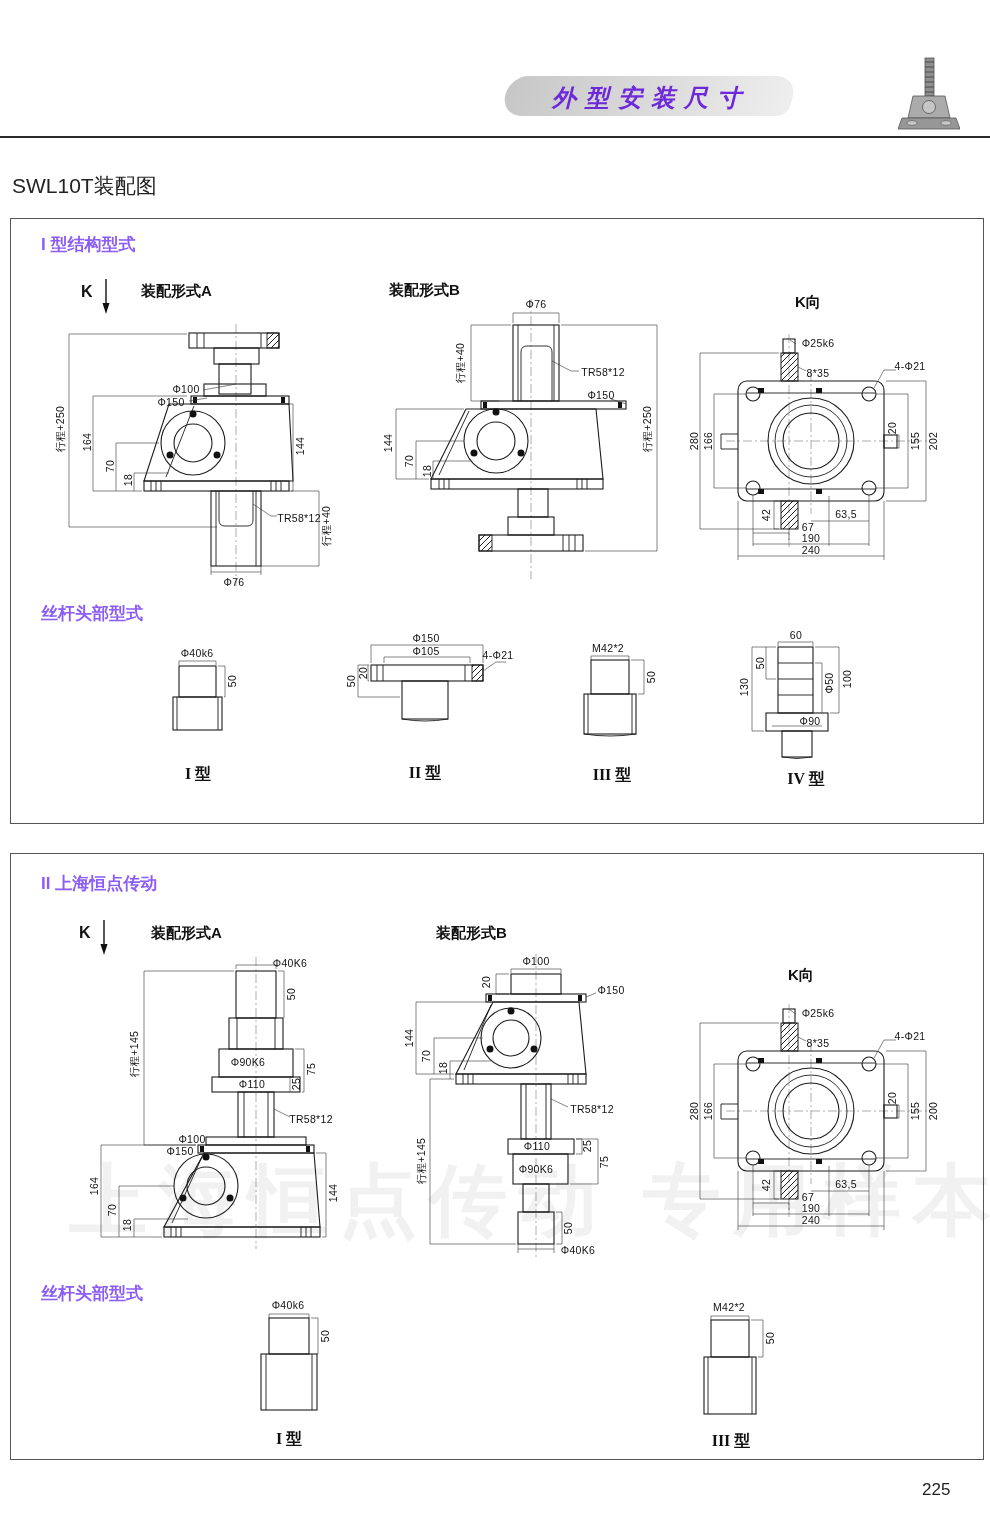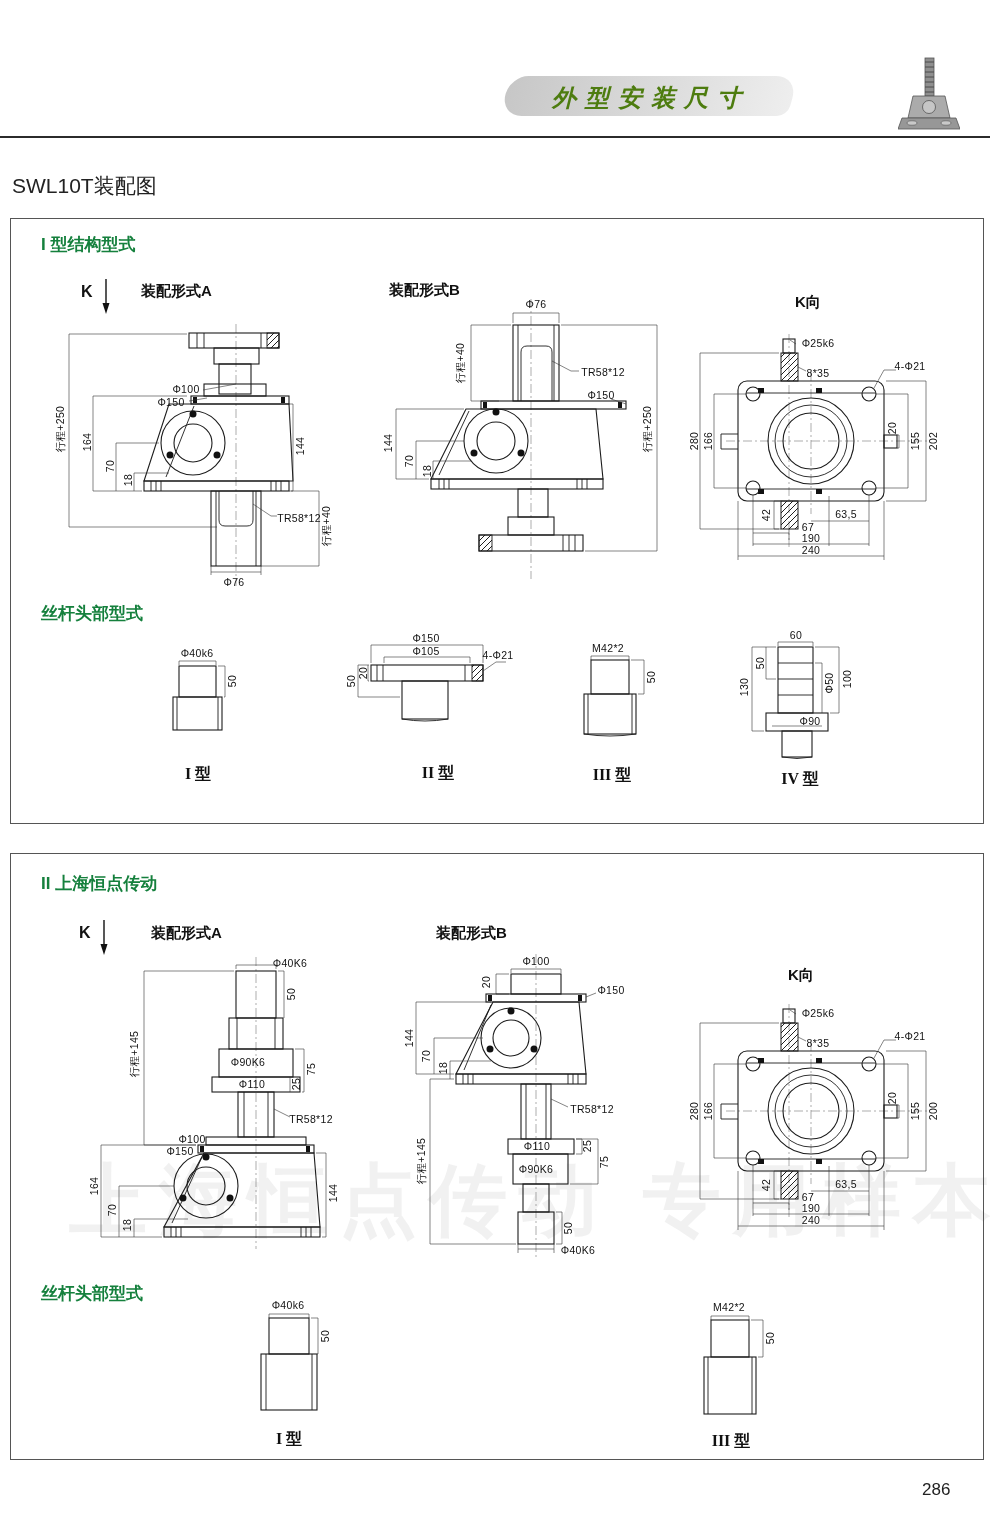--- a/index.html
+++ b/index.html
@@ -3,25 +3,25 @@
 <meta charset="utf-8">
 <style>
   html,body{margin:0;padding:0;background:#fff;}
   #page{position:relative;width:990px;height:1539px;background:#fff;overflow:hidden;
         font-family:"Liberation Sans",sans-serif;color:#111;}
   .abs{position:absolute;}
   .banner{position:absolute;left:505px;top:76px;width:288px;height:40px;
           background:linear-gradient(90deg,#c7c7c7,#dedede 60%,#eeeeee);
           border-radius:24px 30px 14px 30px;transform:skewX(-16deg);}
   .banner-text{position:absolute;left:515px;top:82px;width:272px;text-align:center;
-          font-size:24px;font-weight:bold;font-style:italic;letter-spacing:9px;color:#4d7c0f;}
+          font-size:24px;font-weight:bold;font-style:italic;letter-spacing:9px;color:#6d28d9;}
   .hrule{position:absolute;left:0;top:136px;width:990px;height:2px;background:#2b2b2b;}
   .pagetitle{position:absolute;left:12px;top:172px;font-size:21px;color:#222;}
   .panel{position:absolute;left:10px;width:972px;border:1px solid #555;background:#fff;}
-  .shead{position:absolute;font-weight:bold;font-size:17px;color:#15803d;text-align:center;}
+  .shead{position:absolute;font-weight:bold;font-size:17px;color:#8b5cf6;text-align:center;}
   .dtitle{position:absolute;font-weight:bold;font-size:15px;color:#111;white-space:nowrap;}
   .klabel{position:absolute;font-weight:bold;font-size:16px;color:#111;}
   .dim{position:absolute;font-size:10.5px;color:#111;white-space:nowrap;
        transform:translate(-50%,-50%);letter-spacing:.3px;}
   .rot{transform:translate(-50%,-50%) rotate(-90deg);}
   .typelabel{position:absolute;font-weight:bold;font-size:16px;
        font-family:"Liberation Serif",serif;transform:translateX(-50%);white-space:nowrap;}
   .draw{position:absolute;}
   .watermark{position:absolute;font-weight:bold;white-space:nowrap;
        color:rgba(60,60,60,0.07);font-size:78px;letter-spacing:12px;pointer-events:none;}
@@ -245,21 +245,21 @@
         <path d="M56,88 Q79,92 102,88" class="ol2"></path>
         <path d="M137,40 L150,31 H160" class="thin"></path>
         <path d="M12,34 V66 M12,34 H23 M12,66 H54" class="thin"></path>
         <path d="M22,34 V50 M22,50 H23" class="thin"></path>
       </svg>
       <span class="dim" style="left:80px;top:7px">Φ150</span>
       <span class="dim" style="left:80px;top:20px">Φ105</span>
       <span class="dim" style="left:152px;top:24px">4-Φ21</span>
       <span class="dim rot" style="left:5px;top:50px">50</span>
       <span class="dim rot" style="left:17px;top:42px">20</span>
-      <span class="typelabel" style="left:92px;top:132px">II 型</span>
+      <span class="typelabel" style="left:79px;top:132px">II 型</span>
     </div>
 
     <div class="draw" style="left:545px;top:420px;width:140px;height:150px">
       <svg width="140" height="125">
         <path d="M35,17 H73 M35,17 V21 M73,17 V21" class="thin"></path>
         <rect x="35" y="21" width="38" height="34" class="ol"></rect>
         <rect x="28" y="55" width="52" height="40" class="ol"></rect>
         <path d="M32,55 v40 M76,55 v40" class="ol2"></path>
         <path d="M28,95 Q54,99 80,95" class="ol2"></path>
         <path d="M88,21 V55 M88,21 H75 M88,55 H82" class="thin"></path>
@@ -282,21 +282,21 @@
         <path d="M96,36 V86 M96,36 H89" class="thin"></path>
         <path d="M113,20 V86 M113,20 H89 M113,86 H104" class="thin"></path>
         <path d="M46,99 H96" class="thin"></path>
       </svg>
       <span class="dim" style="left:70px;top:8px">60</span>
       <span class="dim rot" style="left:18px;top:60px">130</span>
       <span class="dim rot" style="left:34px;top:36px">50</span>
       <span class="dim rot" style="left:103px;top:56px">Φ50</span>
       <span class="dim rot" style="left:121px;top:52px">100</span>
       <span class="dim" style="left:84px;top:94px">Φ90</span>
-      <span class="typelabel" style="left:74px;top:142px">IV 型</span>
+      <span class="typelabel" style="left:80px;top:142px">IV 型</span>
     </div>
   </div>
 
   <div class="panel" style="top:853px;height:605px">
     <div class="shead" style="left:30px;top:18px">II 上海恒点传动</div>
     <div class="watermark" style="left:58px;top:295px">上海恒点传动 专用样本</div>
 
     <div class="klabel" style="left:68px;top:70px">K</div>
     <div class="draw" style="left:86px;top:66px">
       <svg width="14" height="36">
@@ -482,14 +482,14 @@
         <rect x="33" y="63" width="52" height="57" class="ol"></rect>
         <path d="M37,63 v57 M81,63 v57" class="ol2"></path>
         <path d="M92,26 V63 M92,26 H80 M92,63 H87" class="thin"></path>
       </svg>
       <span class="dim" style="left:58px;top:13px">M42*2</span>
       <span class="dim rot" style="left:99px;top:44px">50</span>
       <span class="typelabel" style="left:60px;top:137px">III 型</span>
     </div>
   </div>
 
-  <div class="pagenum">286</div>
+  <div class="pagenum">225</div>
 </div>
 
 </body></html>

